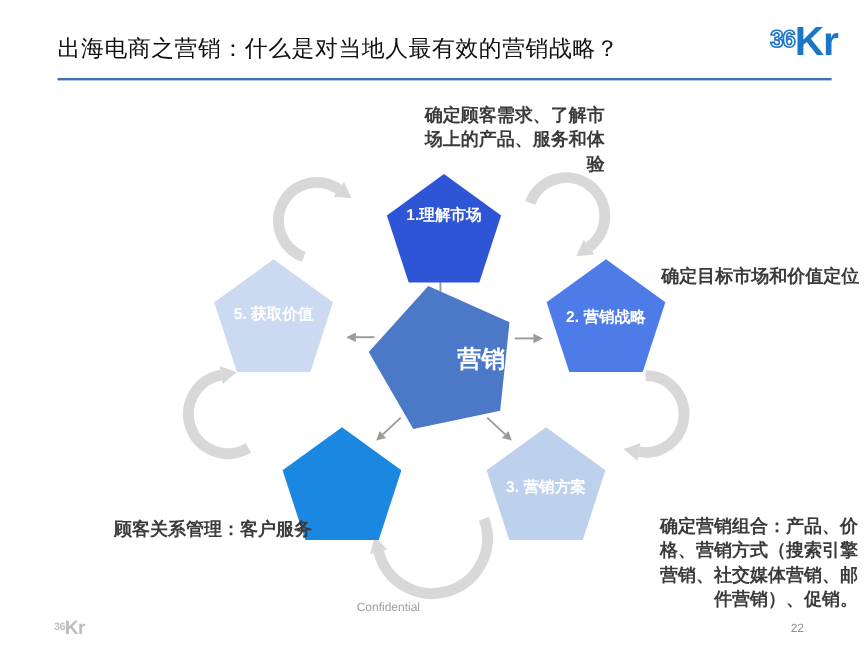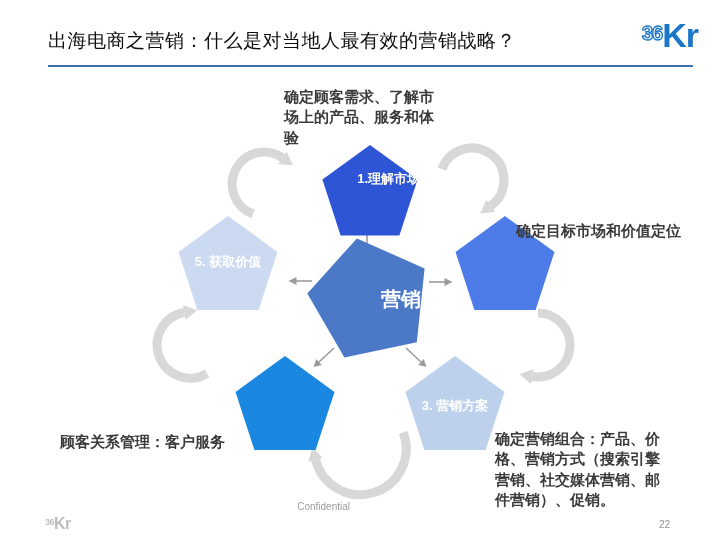--- a/index.html
+++ b/index.html
@@ -11,21 +11,21 @@
   .brand-logo{position:absolute;right:22px;top:18px;display:flex;align-items:flex-start;}
   .brand-logo .l36{font-size:20px;font-weight:bold;color:#1b76c8;line-height:1;margin-top:5px;letter-spacing:-1px;}
   .brand-logo .lkr{font-size:34px;font-weight:bold;color:#1b76c8;line-height:1;letter-spacing:-1px;}
   @supports (-webkit-text-stroke: 1px red){
     .brand-logo .l36{color:#ffffff;-webkit-text-stroke:1.4px #1b76c8;}
   }
   .diagram{position:absolute;left:0;top:0;width:720px;height:540px;}
   .pent-label{position:absolute;color:#ffffff;font-weight:bold;font-size:13px;text-align:center;z-index:3;}
   .center-label{position:absolute;color:#ffffff;font-weight:bold;font-size:20px;text-align:right;z-index:3;}
   .annotation{position:absolute;color:#3b3b3b;font-weight:bold;font-size:15px;line-height:1.35;
-              text-align:left;white-space:pre-line;z-index:3;}
+              text-align:right;white-space:pre-line;z-index:3;}
   .footer{position:absolute;left:0;right:0;bottom:0;height:34px;}
   .footer-logo{position:absolute;left:45px;bottom:8px;display:flex;align-items:flex-start;}
   .footer-logo .l36{font-size:9px;font-weight:bold;color:#c0c0c0;line-height:1;margin-top:2px;letter-spacing:-0.5px;}
   .footer-logo .lkr{font-size:16px;font-weight:bold;color:#bdbdbd;line-height:1;letter-spacing:-0.5px;}
   .confidential{position:absolute;left:230px;bottom:28px;width:120px;text-align:right;
                 font-size:10px;color:#9e9e9e;}
   .page-number{position:absolute;right:50px;bottom:10px;font-size:10px;color:#8f8f8f;}
 </style>
 </head>
 <body>
@@ -86,21 +86,22 @@
     </g>
 
     <polygon fill="#2e55d6" points="370,145 417.6,179.6 399.4,235.5 340.6,235.5 322.4,179.6"></polygon>
     <polygon fill="#4d7ce8" points="505,216 554.5,251.9 535.6,310.1 474.4,310.1 455.5,251.9"></polygon>
     <polygon fill="#bdd1ec" points="455,356 504.5,391.9 485.6,450.1 424.4,450.1 405.5,391.9"></polygon>
     <polygon fill="#1a88e0" points="285,356 334.5,391.9 315.6,450.1 254.4,450.1 235.5,391.9"></polygon>
     <polygon fill="#cbd9f1" points="228,216 277.5,251.9 258.6,310.1 197.4,310.1 178.5,251.9"></polygon>
     <polygon fill="#4b79c8" points="356.9,238.4 424.6,268.5 416.8,342.2 344.4,357.6 307.3,293.4"></polygon>
   </svg>
 
-  <div class="pent-label" style="left:320px;top:170px;width:100px;text-align:right;">1.理解市场</div>
+  <div class="pent-label" style="left:320px;top:170px;width:100px;">1.理解市场</div>
+  <div class="pent-label" style="left:450px;top:255px;width:110px;">2. 营销战略</div>
   <div class="pent-label" style="left:400px;top:397px;width:110px;">3. 营销方案</div>
   <div class="pent-label" style="left:173px;top:253px;width:110px;">5. 获取价值</div>
   <div class="center-label" style="left:321px;top:286px;width:100px;">营销</div>
 
   <div class="annotation" style="left:284px;top:87px;width:220px;">确定顾客需求、了解市
 场上的产品、服务和体
 验</div>
   <div class="annotation" style="left:516px;top:221px;width:200px;">确定目标市场和价值定位</div>
   <div class="annotation" style="left:495px;top:429px;width:220px;">确定营销组合：产品、价
 格、营销方式（搜索引擎

